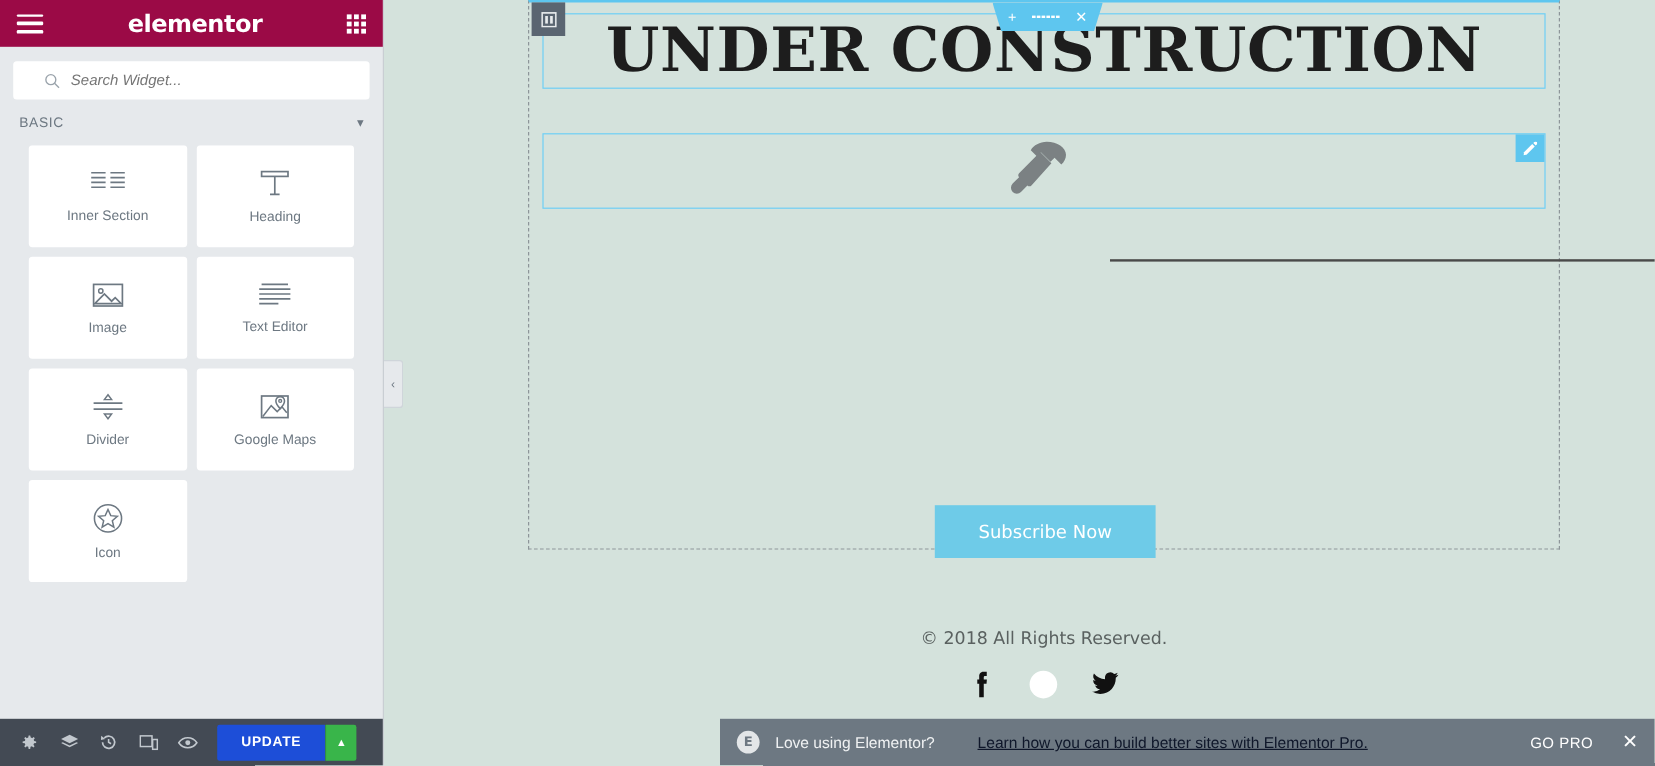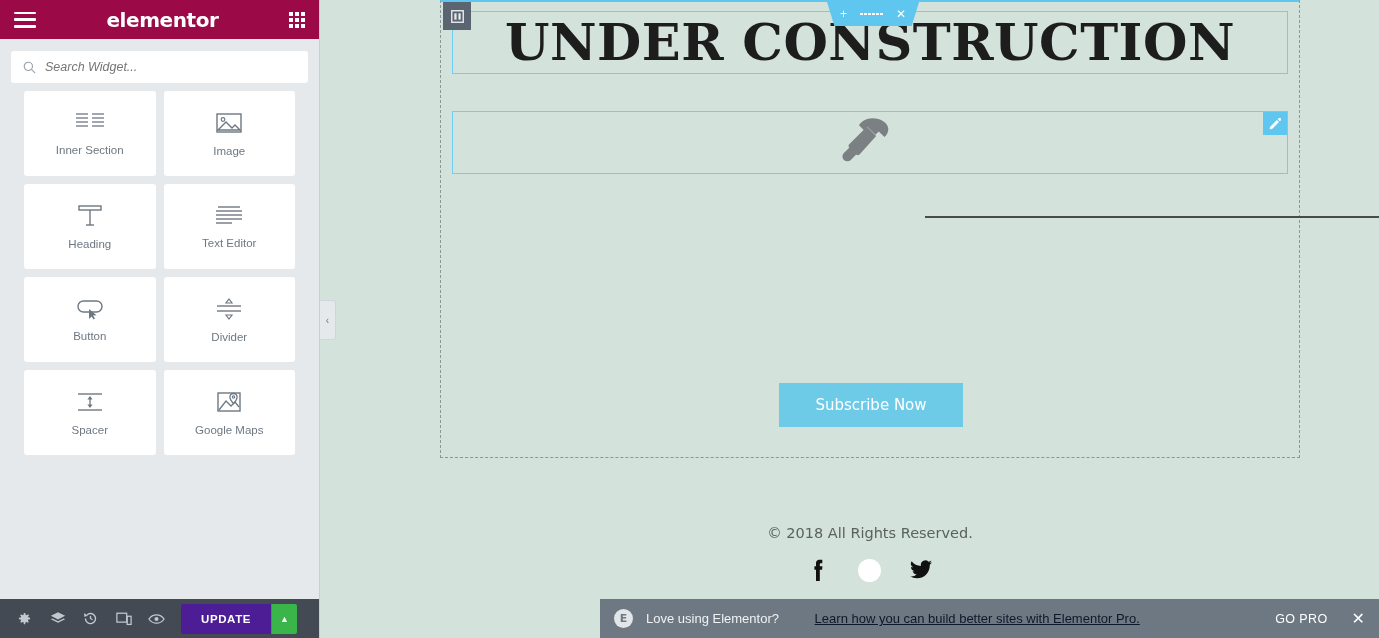--- a/index.html
+++ b/index.html
@@ -30,21 +30,21 @@
   .logo-text {
     color:#fff; font-size:20px; font-weight:bold; letter-spacing:-0.4px;
     font-family:"DejaVu Sans", sans-serif;
   }
   .grid-icon { display:grid; grid-template-columns:repeat(3,4px); grid-template-rows:repeat(3,4px); gap:2px; cursor:pointer; }
   .grid-icon span { background:#fff; display:block; width:4px; height:4px; }
 
   .search-wrap { padding: 12px 11px 8px 11px; flex:none; }
   .search-box {
     background:#fff; border-radius:3px; height:32px;
-    display:flex; align-items:center; padding:0 12px; gap:9px;
+    display:flex; align-items:center; padding:0 26px; gap:9px;
   }
   .search-box svg { flex:none; }
   .search-box input {
     border:none; outline:none; width:100%;
     font-size:12.5px; font-style:italic; color:#9aa3ab;
     font-family:"Liberation Sans", sans-serif; background:transparent;
   }
   .section-head {
     display:flex; align-items:center; justify-content:space-between;
     padding: 6px 16px 12px 16px; flex:none;
@@ -69,21 +69,21 @@
 
   .panel-footer {
     height:39px; background:#434a54; flex:none;
     display:flex; align-items:center; padding-left:8px; gap:0;
   }
   .pf-icon {
     width:33px; height:39px; display:flex; align-items:center; justify-content:center;
     color:#c2c8ce; cursor:pointer;
   }
   .update-btn {
-    margin-left:8px; background:#4c1d95; color:#fff;
+    margin-left:8px; background:#1d4ed8; color:#fff;
     height:30px; display:flex; align-items:center; padding:0 20px;
     font-size:11.5px; font-weight:bold; letter-spacing:0.6px; cursor:pointer;
     border-radius:2px 0 0 2px;
   }
   .update-caret {
     background:#39b54a; height:30px; width:26px;
     display:flex; align-items:center; justify-content:center;
     color:#fff; font-size:9px; cursor:pointer;
     border-left:1px solid #2ea03e; border-radius:0 2px 2px 0;
   }
@@ -146,21 +146,21 @@
     position:absolute; left:484px; top:214px; width:455px; height:2px;
     background:#4a4a4a;
   }
   .body-text {
     position:absolute; left:20px; top:265px; width:818px;
     text-align:center; color:#555c5b;
     font-size:20px; line-height:34px;
     font-family:"DejaVu Sans", sans-serif;
   }
   .subscribe-wrap {
-    position:absolute; left:0; top:381px; width:860px;
+    position:absolute; left:0; top:419px; width:860px;
     display:flex; justify-content:center;
   }
   .subscribe-btn {
     background:#6ecbe8; color:#fff; font-size:15px;
     padding:13px 36px; cursor:pointer; border:none;
     font-family:"DejaVu Sans", sans-serif;
   }
 
   .footer-area {
     position:absolute; left:120px; top:458px; width:860px; height:140px;
@@ -220,112 +220,106 @@
     <div class="search-wrap">
       <div class="search-box">
         <svg width="13" height="13" viewBox="0 0 16 16">
           <circle cx="6.6" cy="6.6" r="5.1" fill="none" stroke="#9aa3ab" stroke-width="1.4"></circle>
           <line x1="10.4" y1="10.4" x2="15" y2="15" stroke="#9aa3ab" stroke-width="1.4"></line>
         </svg>
         <input type="text" placeholder="Search Widget..." style="">
       </div>
     </div>
 
+    <div class="section-head">
+      <div class="title">BASIC</div>
+      <div class="chev">▾</div>
+    </div>
 
     <div class="widgets">
 
       <div class="widget">
         <svg width="30" height="22" viewBox="0 0 30 22">
           <g stroke="#6d7882" stroke-width="1.3">
             <line x1="1" y1="2" x2="13" y2="2"></line>
               <line x1="1" y1="6" x2="13" y2="6"></line>
             <line x1="1" y1="10" x2="13" y2="10"></line>
               <line x1="1" y1="14" x2="13" y2="14"></line>
             <line x1="17" y1="2" x2="29" y2="2"></line>
               <line x1="17" y1="6" x2="29" y2="6"></line>
             <line x1="17" y1="10" x2="29" y2="10"></line>
               <line x1="17" y1="14" x2="29" y2="14"></line>
           </g>
         </svg>
         <div class="wlabel">Inner Section</div>
       </div>
 
       <div class="widget">
-        <svg width="28" height="24" viewBox="0 0 28 24">
-          <rect x="2" y="3" width="24" height="18" fill="none" stroke="#6d7882" stroke-width="1.4"></rect>
-          <circle cx="8" cy="8.5" r="1.8" fill="none" stroke="#6d7882" stroke-width="1.2"></circle>
-          <path d="M3 19 L11 11 L17 17 L20 14 L25 19 Z" fill="none" stroke="#6d7882" stroke-width="1.4"></path>
-        </svg>
-        <div class="wlabel">Image</div>
-      </div>
-
-      <div class="widget">
         <svg width="26" height="24" viewBox="0 0 26 24">
           <g stroke="#6d7882" stroke-width="1.4" fill="none">
             <rect x="2" y="2" width="22" height="4"></rect>
             <line x1="13" y1="6" x2="13" y2="21"></line>
             <line x1="9" y1="21" x2="17" y2="21"></line>
           </g>
         </svg>
         <div class="wlabel">Heading</div>
+      </div>
+
+      <div class="widget">
+        <svg width="28" height="24" viewBox="0 0 28 24">
+          <rect x="2" y="3" width="24" height="18" fill="none" stroke="#6d7882" stroke-width="1.4"></rect>
+          <circle cx="8" cy="8.5" r="1.8" fill="none" stroke="#6d7882" stroke-width="1.2"></circle>
+          <path d="M3 19 L11 11 L17 17 L20 14 L25 19 Z" fill="none" stroke="#6d7882" stroke-width="1.4"></path>
+        </svg>
+        <div class="wlabel">Image</div>
       </div>
 
       <div class="widget">
         <svg width="28" height="22" viewBox="0 0 28 22">
           <g stroke="#6d7882" stroke-width="1.4">
             <line x1="3" y1="2" x2="25" y2="2"></line>
               <line x1="1" y1="6" x2="27" y2="6"></line>
             <line x1="1" y1="10" x2="27" y2="10"></line>
               <line x1="1" y1="14" x2="27" y2="14"></line>
             <line x1="1" y1="18" x2="17" y2="18"></line>
           </g>
         </svg>
         <div class="wlabel">Text Editor</div>
       </div>
 
 
-      <div class="widget">
-        <svg width="30" height="22" viewBox="0 0 30 22">
-          <rect x="3" y="3" width="24" height="11" rx="5.5" fill="none" stroke="#6d7882" stroke-width="1.4"></rect>
-          <path d="M14 11 L14 21 L16.6 18.4 L18.6 21.6 L20 20.6 L18 17.6 L21.5 17.3 Z" fill="#6d7882"></path>
-        </svg>
-        <div class="wlabel">Button</div>
-      </div>
 
       <div class="widget">
         <svg width="28" height="24" viewBox="0 0 28 24">
           <path d="M14 2 L17 6 L11 6 Z" fill="none" stroke="#6d7882" stroke-width="1.2"></path>
           <line x1="2" y1="9" x2="26" y2="9" stroke="#6d7882" stroke-width="1.4"></line>
           <line x1="2" y1="14" x2="26" y2="14" stroke="#6d7882" stroke-width="1.4"></line>
           <path d="M14 22 L17 18 L11 18 Z" fill="none" stroke="#6d7882" stroke-width="1.2"></path>
         </svg>
         <div class="wlabel">Divider</div>
       </div>
 
-      <div class="widget">
-        <svg width="28" height="24" viewBox="0 0 28 24">
-          <line x1="2" y1="4" x2="26" y2="4" stroke="#6d7882" stroke-width="1.4"></line>
-          <line x1="2" y1="20" x2="26" y2="20" stroke="#6d7882" stroke-width="1.4"></line>
-          <line x1="14" y1="7" x2="14" y2="17" stroke="#6d7882" stroke-width="1.3"></line>
-          <path d="M14 6 L16.6 9.6 L11.4 9.6 Z" fill="#6d7882"></path>
-          <path d="M14 18 L16.6 14.4 L11.4 14.4 Z" fill="#6d7882"></path>
-        </svg>
-        <div class="wlabel">Spacer</div>
-      </div>
 
       <div class="widget">
         <svg width="28" height="24" viewBox="0 0 28 24">
           <rect x="3" y="3" width="22" height="18" fill="none" stroke="#6d7882" stroke-width="1.4"></rect>
           <path d="M4 20 L11 11 L16 16 L20 12 L24 17" fill="none" stroke="#6d7882" stroke-width="1.3"></path>
           <path d="M18.5 3.5 a3.6 3.6 0 0 1 3.6 3.6 c0 2.6 -3.6 6.4 -3.6 6.4 s-3.6 -3.8 -3.6 -6.4 a3.6 3.6 0 0 1 3.6 -3.6 z" fill="#fff" stroke="#6d7882" stroke-width="1.3"></path>
           <circle cx="18.5" cy="7.1" r="1.2" fill="none" stroke="#6d7882" stroke-width="1.1"></circle>
         </svg>
         <div class="wlabel">Google Maps</div>
       </div>
 
+      <div class="widget">
+        <svg width="26" height="26" viewBox="0 0 26 26">
+          <circle cx="13" cy="13" r="11.3" fill="none" stroke="#6d7882" stroke-width="1.3"></circle>
+          <path d="M13 5.6 L15.3 10.7 L20.8 11.2 L16.6 14.9 L17.9 20.3 L13 17.4 L8.1 20.3 L9.4 14.9 L5.2 11.2 L10.7 10.7 Z" fill="none" stroke="#6d7882" stroke-width="1.25"></path>
+        </svg>
+        <div class="wlabel">Icon</div>
+      </div>
 
     </div>
 
     <div class="panel-footer">
       <div class="pf-icon">
         <svg width="15" height="15" viewBox="0 0 16 16">
             <path fill="#c2c8ce" d="M8 5.4A2.6 2.6 0 1 0 8 10.6 2.6 2.6 0 0 0 8 5.4zm6 3.3v-1.4l-1.7-.3a4.6 4.6 0 0 0-.5-1.2l1-1.4-1-1-1.4 1a4.6 4.6 0 0 0-1.2-.5L8.7 2H7.3L7 3.9c-.4.1-.8.3-1.2.5l-1.4-1-1 1 1 1.4c-.2.4-.4.8-.5 1.2L2 7.3v1.4l1.9.3c.1.4.3.8.5 1.2l-1 1.4 1 1 1.4-1c.4.2.8.4 1.2.5l.3 1.9h1.4l.3-1.9c.4-.1.8-.3 1.2-.5l1.4 1 1-1-1-1.4c.2-.4.4-.8.5-1.2z"></path>
           </svg>
       </div>
       <div class="pf-icon">

